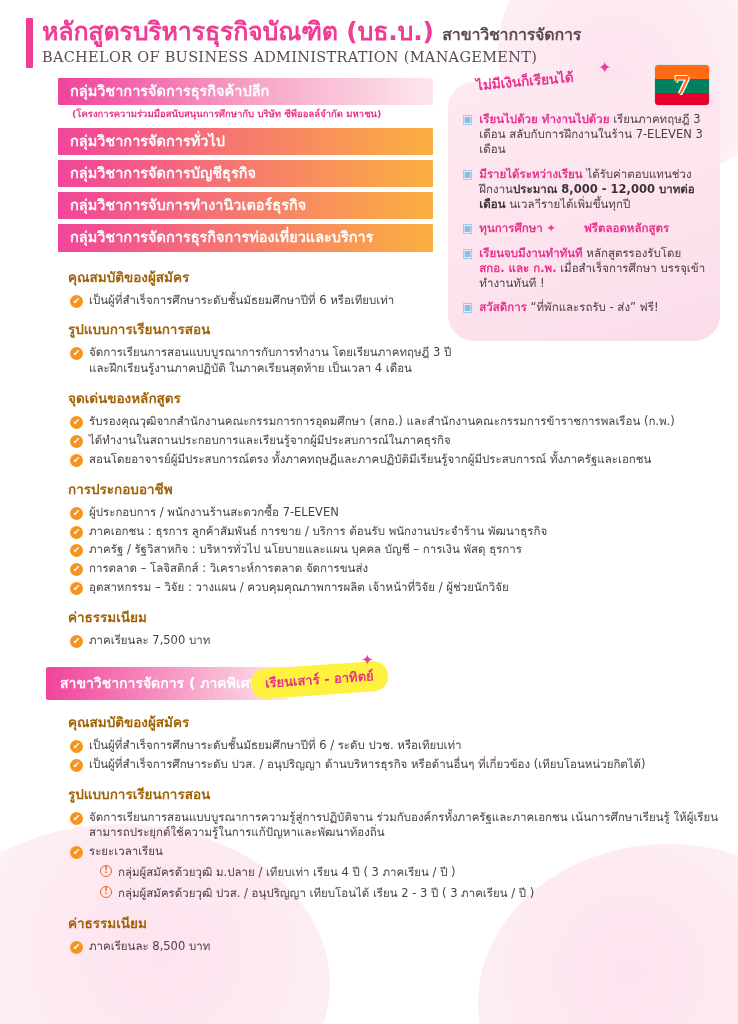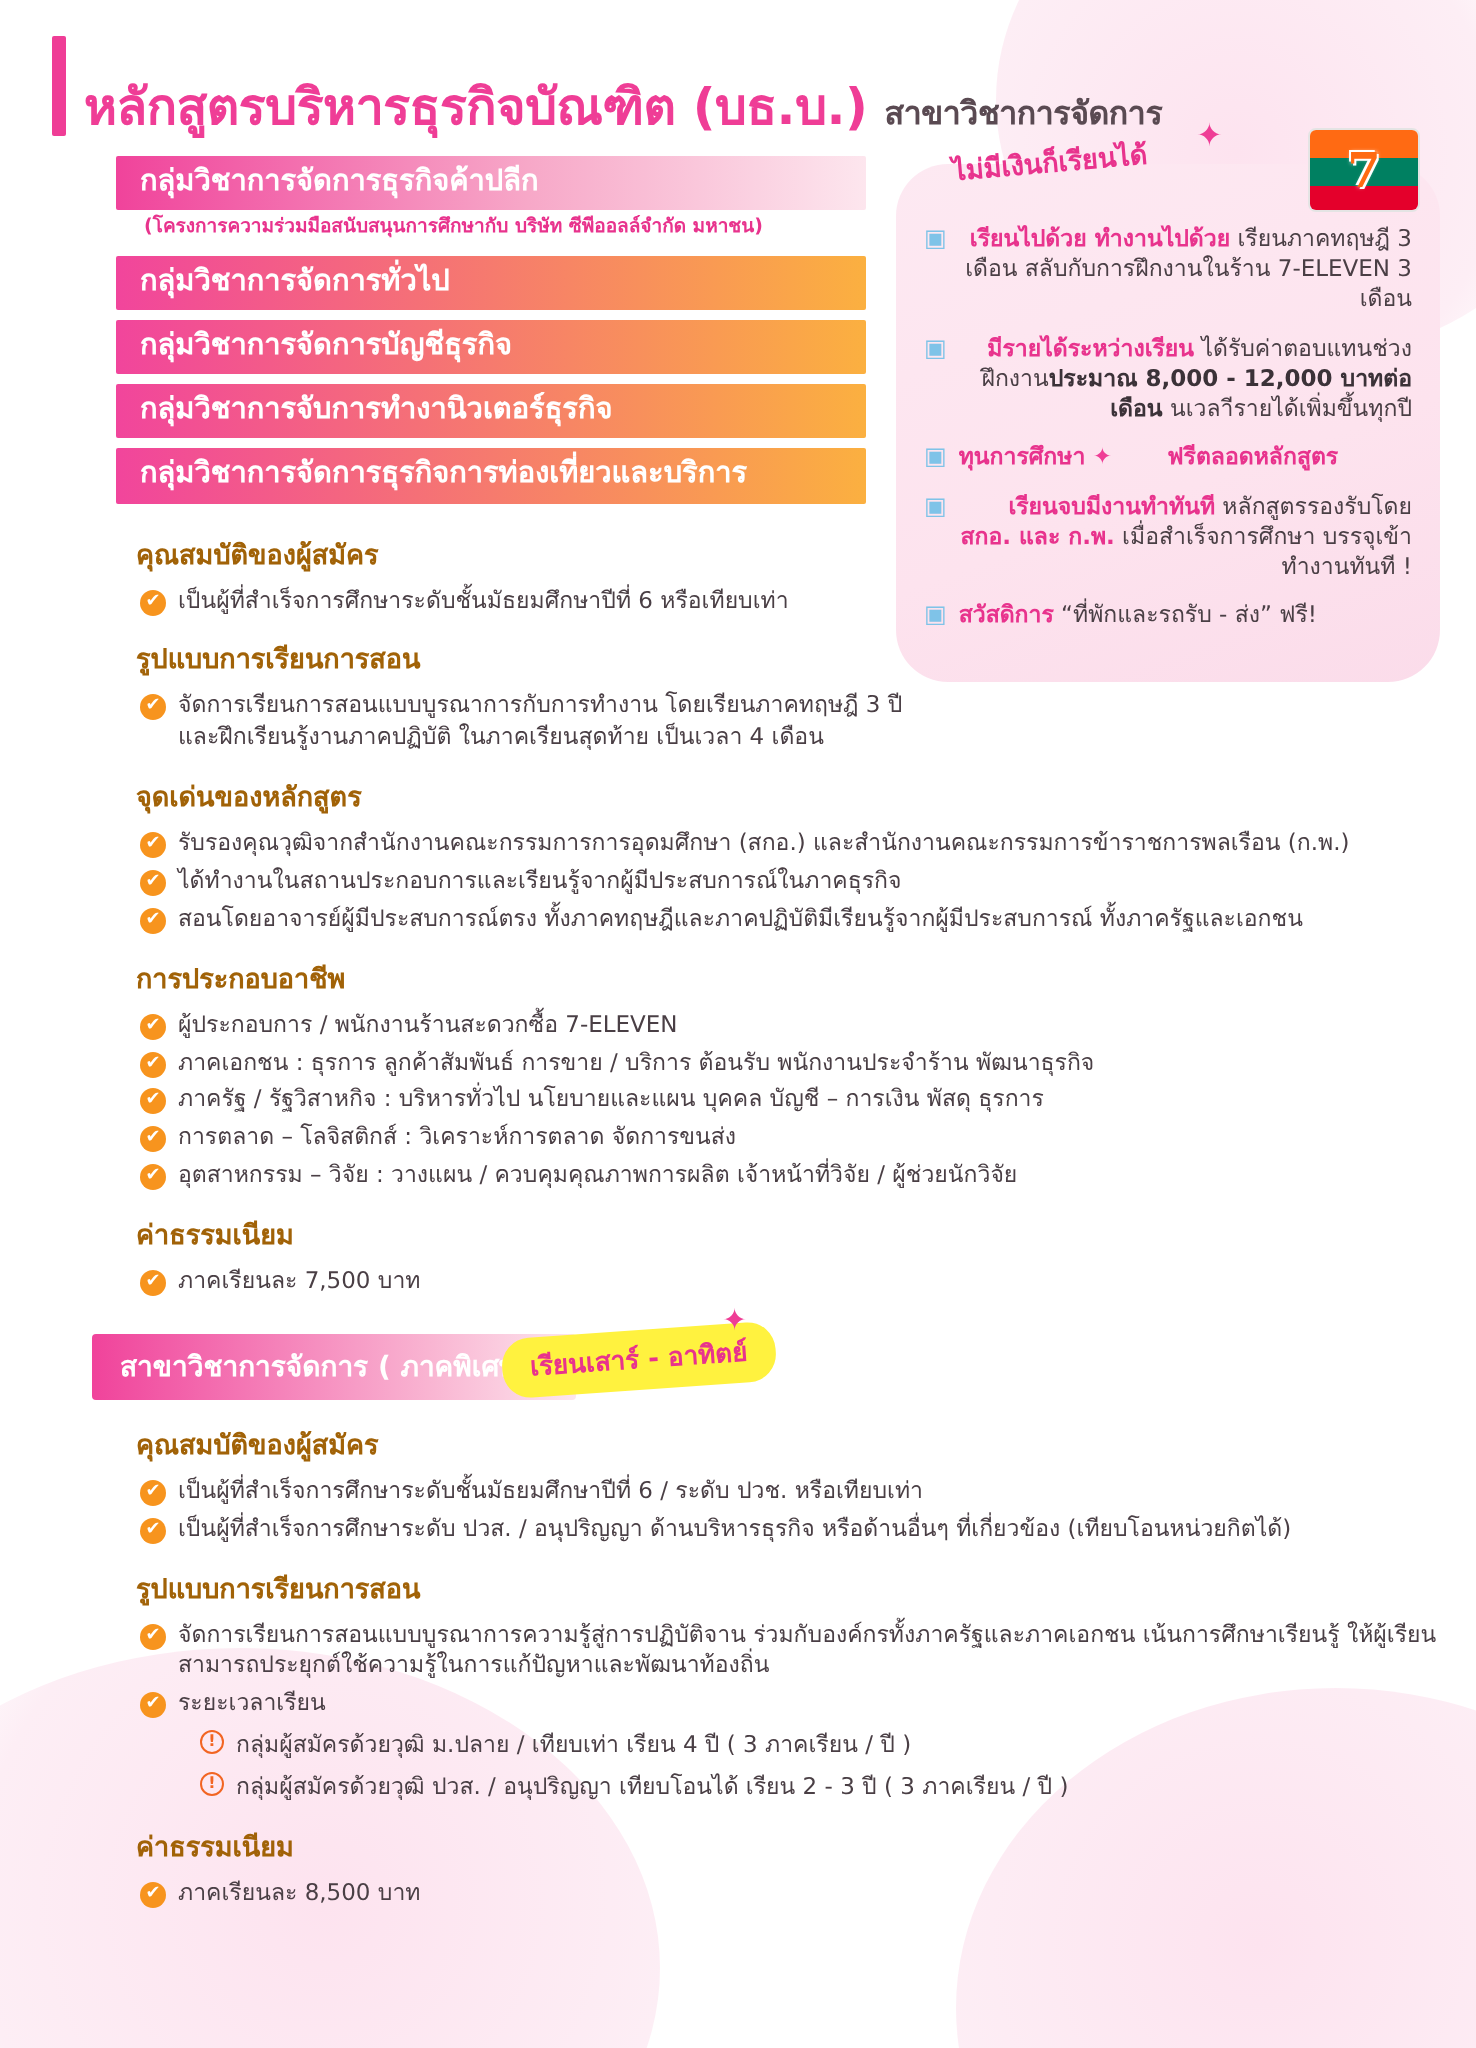--- a/index.html
+++ b/index.html
@@ -32,21 +32,21 @@
   }
   .blob-br {
     position: absolute; right: -120px; bottom: -140px;
     width: 380px; height: 320px; border-radius: 50%;
     background: radial-gradient(circle at 40% 40%, #fde3ef 0%, #fdeef5 55%, rgba(255,255,255,0) 72%);
     z-index: 0;
   }
   .content { position: relative; z-index: 2; padding: 14px 16px 0 16px; }
 
   
-  .header { display: flex; align-items: flex-end; margin: 4px 0 10px 10px; }
+  .header { display: flex; align-items: flex-start; margin: 4px 0 10px 10px; }
   .header-bar {
     width: 7px; background: #ef3d96; margin-right: 9px; align-self: stretch;
     min-height: 50px; border-radius: 1px;
   }
   .title-th {
     font-size: 25px; font-weight: bold; color: #ef3d96; line-height: 1.12;
     letter-spacing: -0.2px;
   }
   .title-th .sub { color: #5a4a52; font-size: 16px; font-weight: bold; }
   .title-en {
@@ -95,21 +95,21 @@
   .seven-logo .s1 { top:0; background:#ff6a13; }
   .seven-logo .s2 { top:14px; background:#008061; }
   .seven-logo .s3 { top:28px; background:#e4002b; }
   .seven-logo .num {
     position:absolute; left:50%; top:50%; transform:translate(-50%,-50%);
     font-family:"DejaVu Serif", serif; font-weight:bold; font-size: 24px; color:#ff6a13;
     text-shadow: 0 0 2px #fff, 1px 1px 0 #fff, -1px -1px 0 #fff;
   }
   .promo-item { display: flex; margin-bottom: 9px; line-height: 1.32; }
   .promo-ico { color:#7fc3e8; font-size: 12px; margin-right: 6px; flex: 0 0 auto; }
-  .promo-txt { font-size: 11.5px; color: #4a3f45; text-align: right; }
+  .promo-txt { font-size: 11.5px; color: #4a3f45; }
   .promo-txt b.pink { color:#e8338d; font-weight:bold; }
   .promo-txt b.dark { color:#3b3238; font-weight:bold; }
   .free-badge { color:#e8338d; font-weight:bold;margin-left:24px; }
   .free-mark { color:#ef3d96; }
 
   
   .body-left { width: 412px; margin-left: 40px; margin-top: 14px; }
   .sec-title {
     color: #a16207; font-weight: bold; font-size: 13.5px; margin: 10px 0 5px 12px;
   }
@@ -157,20 +157,21 @@
 
   <div class="content">
 
     <div class="header">
       <div class="header-bar"></div>
       <div>
         <div class="title-th">
           <span>หลักสูตรบริหารธุรกิจบัณฑิต (บธ.บ.)</span>
           <span class="sub">สาขาวิชาการจัดการ</span>
         </div>
+        <div class="title-en">BACHELOR OF BUSINESS ADMINISTRATION (MANAGEMENT)</div>
       </div>
     </div>
 
     <div class="bars">
       <div class="bar retail">กลุ่มวิชาการจัดการธุรกิจค้าปลีก</div>
       <div class="bar note">(โครงการความร่วมมือสนับสนุนการศึกษากับ บริษัท ซีพีออลล์จำกัด มหาชน)</div>
       <div class="bar general">กลุ่มวิชาการจัดการทั่วไป</div>
       <div class="bar account">กลุ่มวิชาการจัดการบัญชีธุรกิจ</div>
       <div class="bar computer">กลุ่มวิชาการจับการทำงานิวเตอร์ธุรกิจ</div>
       <div class="bar tourism">กลุ่มวิชาการจัดการธุรกิจการท่องเที่ยวและบริการ</div>

